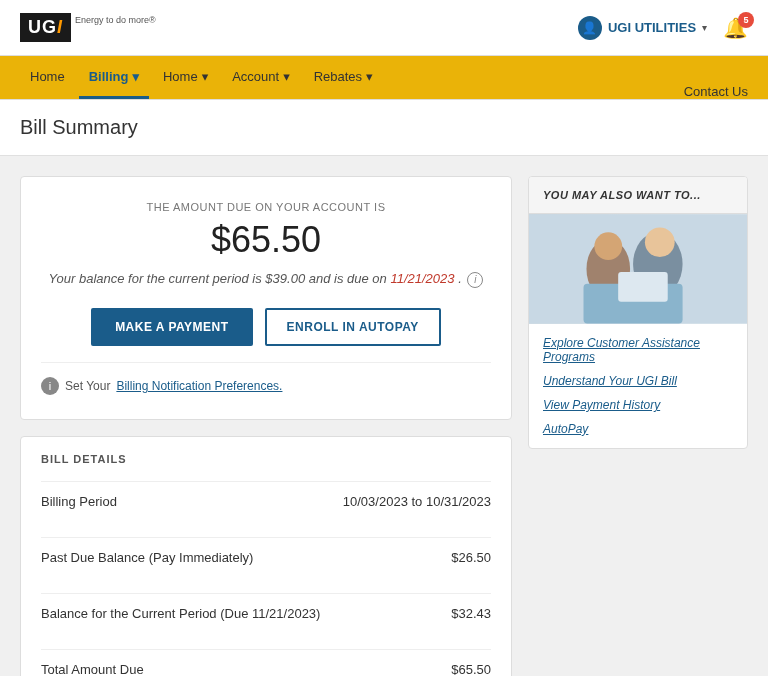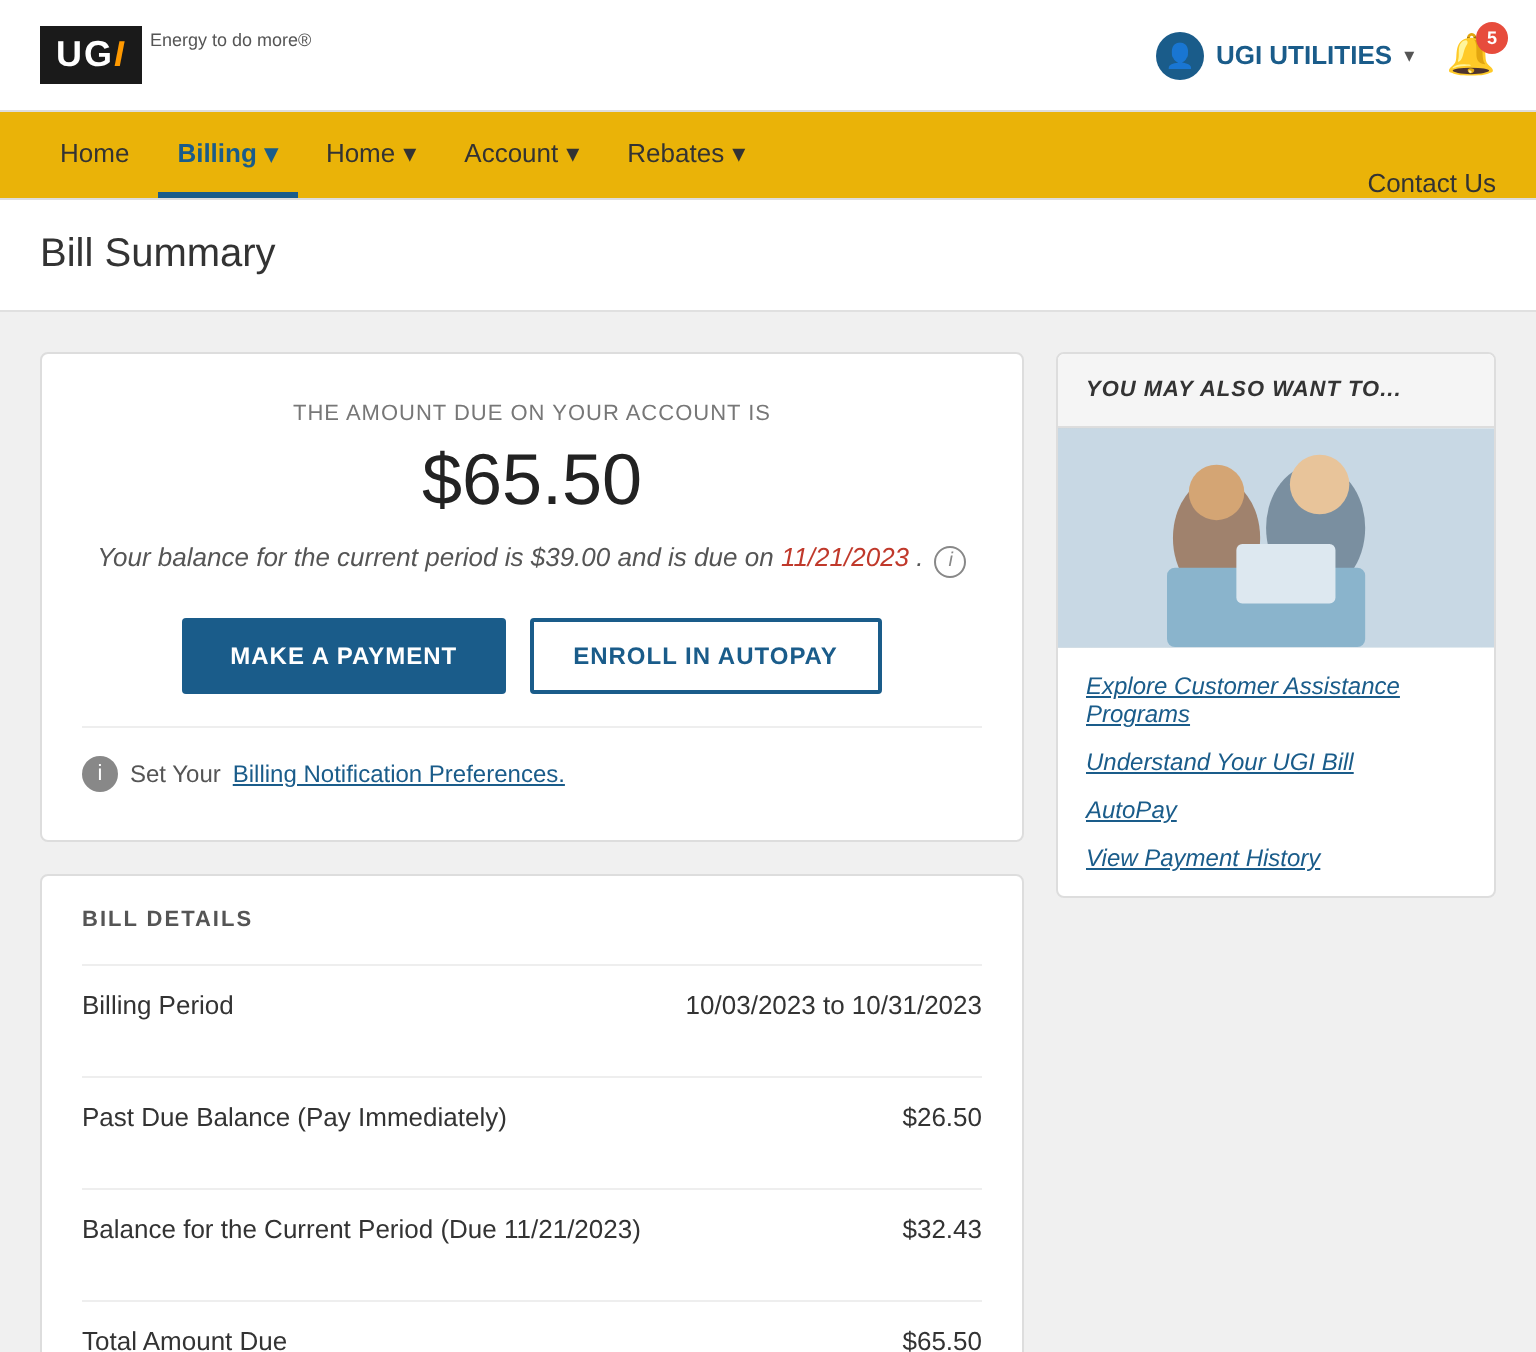--- a/index.html
+++ b/index.html
@@ -446,18 +446,18 @@
           <ellipse cx="80" cy="32" rx="14" ry="14" fill="#d4a574"></ellipse>
           <ellipse cx="130" cy="50" rx="25" ry="32" fill="#7a8fa0"></ellipse>
           <ellipse cx="132" cy="28" rx="15" ry="15" fill="#e8c49a"></ellipse>
           <rect x="55" y="70" width="100" height="40" fill="#8ab4cc" rx="4"></rect>
           <rect x="90" y="58" width="50" height="30" fill="#dde8f0" rx="3"></rect>
         </svg>
       </div>
       <div class="side-panel-links">
         <a class="side-link">Explore Customer Assistance Programs</a>
         <a class="side-link">Understand Your UGI Bill</a>
+        <a class="side-link">View Payment History</a>
         <a class="side-link">AutoPay</a>
-        <a class="side-link">View Payment History</a>
       </div>
     </div>
   </div>
 </div>
 
 </body></html>

